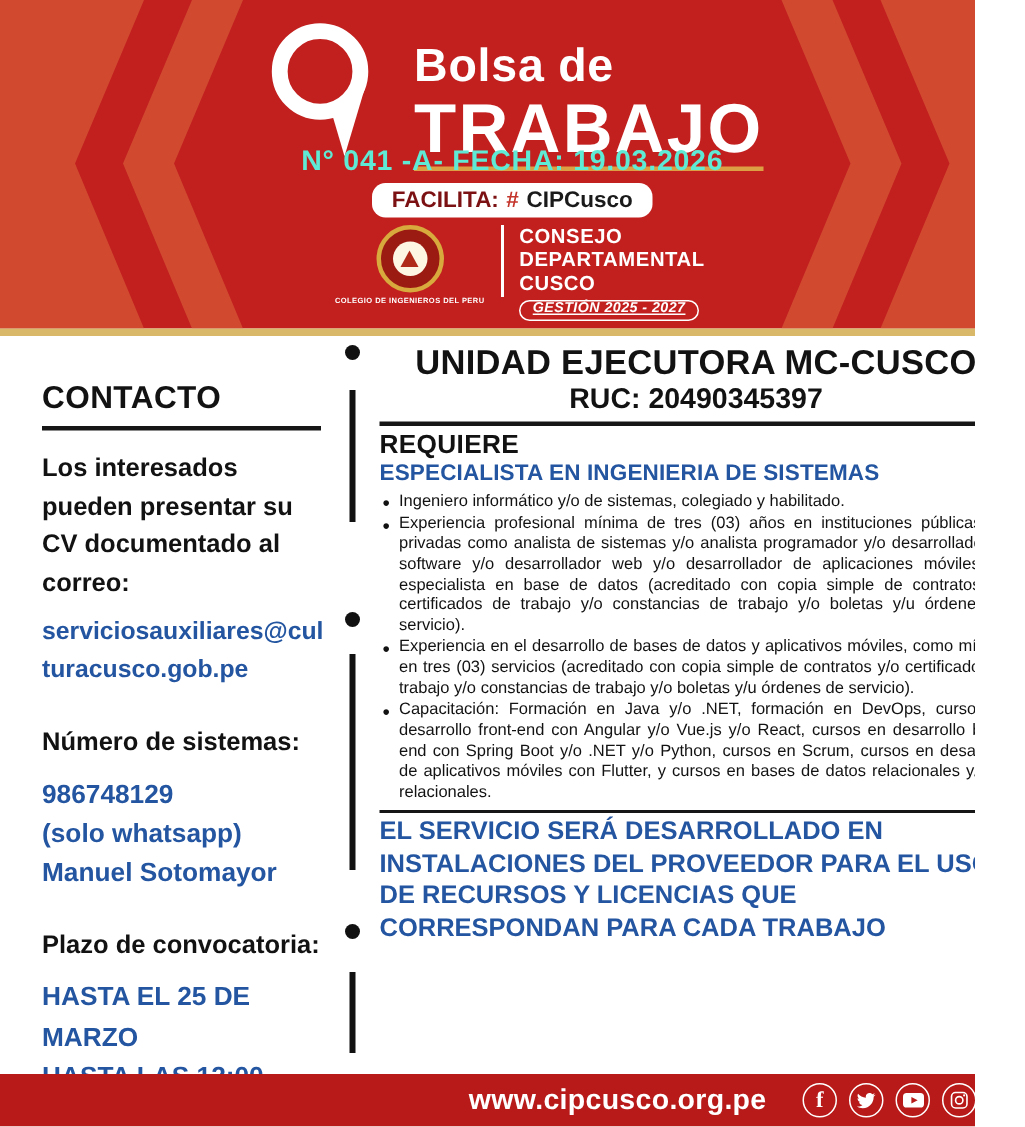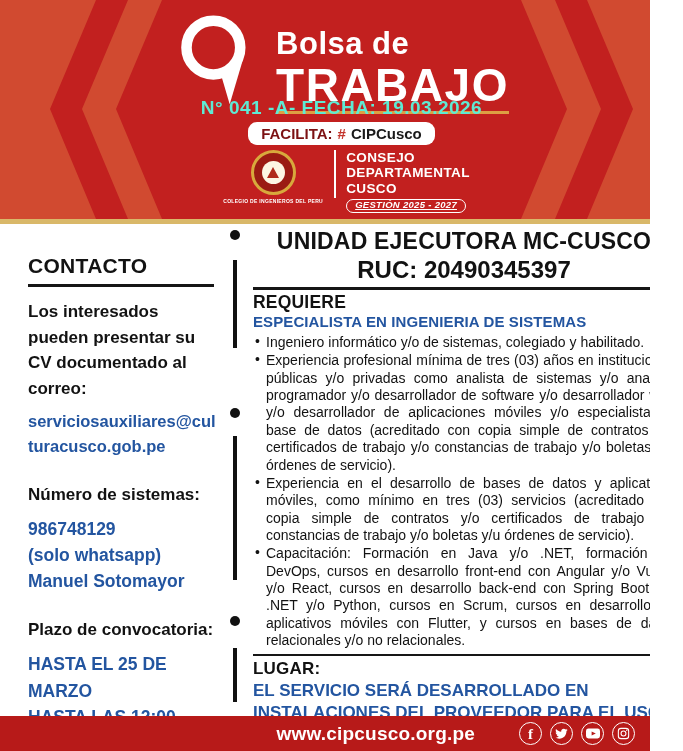--- a/index.html
+++ b/index.html
@@ -46,33 +46,33 @@
   .contact-label{margin-top:26px;font-size:17px;font-weight:700;}
   .contact-blue{margin-top:11px;font-size:17.5px;font-weight:700;line-height:1.5;color:var(--blue,#2355a0);}
 
   .divider{position:absolute;left:229px;top:0;width:12px;height:492px;}
   .divider .dot{position:absolute;left:1px;width:10px;height:10px;border-radius:50%;background:#111;}
   .divider .seg{position:absolute;left:4px;width:3.5px;background:#111;}
   .d1{top:6px;} .s1{top:36px;height:88px;} .d2{top:184px;} .s2{top:212px;height:144px;} .d3{top:392px;} .s3{top:424px;height:54px;}
 
   .job{position:absolute;left:253px;top:4px;width:422px;color:var(--ink,#121212);}
   .job-entity{font-size:23px;font-weight:700;text-align:center;letter-spacing:.2px;}
-  .job-ruc{font-size:24px;font-weight:700;text-align:center;margin-top:1px;}
+  .job-ruc{font-size:19px;font-weight:700;text-align:center;margin-top:1px;}
   .hr-strong{height:3px;background:#161616;margin-top:3px;}
   .hr-thin{height:2px;background:#161616;margin-top:5px;}
   .job-requiere{font-size:17.5px;font-weight:700;margin-top:2px;letter-spacing:.2px;}
   .job-position{font-size:15px;font-weight:700;color:var(--blue,#2355a0);letter-spacing:.1px;}
   .req-list{list-style:none;margin-top:4px;padding-left:13px;}
-  .req-list li{position:relative;font-size:14px;line-height:1.24;text-align:justify;margin-bottom:1px;}
+  .req-list li{position:relative;font-size:11px;line-height:1.24;text-align:justify;margin-bottom:1px;}
   .req-list li::before{content:"•";position:absolute;left:-11px;top:-1px;font-size:14px;}
   .job-lugar{font-size:17px;font-weight:700;margin-top:3px;letter-spacing:.2px;}
   .job-lugar-text{font-size:17px;font-weight:700;line-height:1.26;color:var(--blue,#2355a0);margin-top:1px;}
 
   
-  .footer{position:absolute;top:716px;left:0;width:683px;height:35px;background:var(--footer-red,#b71a19);display:flex;align-items:center;justify-content:flex-end;padding-right:48px;gap:44px;}
+  .footer{position:absolute;top:716px;left:0;width:683px;height:35px;background:var(--footer-red,#b71a19);display:flex;align-items:center;justify-content:flex-end;padding-right:32px;gap:24px;}
   .website{color:#fff;font-size:19px;font-weight:700;letter-spacing:.2px;}
   .social{display:flex;gap:8px;align-items:center;}
   .sicon{width:23px;height:23px;border:1.6px solid #fff;border-radius:50%;display:flex;align-items:center;justify-content:center;cursor:pointer;}
   .f-glyph{color:#fff;font-family:"Liberation Serif",serif;font-weight:700;font-size:15px;line-height:1;margin-top:1px;}
 </style>
 </head>
 <body>
 
 <div class="page">
 
@@ -161,21 +161,20 @@
       <div class="hr-strong"></div>
       <div class="job-requiere">REQUIERE</div>
       <div class="job-position">ESPECIALISTA EN INGENIERIA DE SISTEMAS</div>
       <ul class="req-list">
           <li>Ingeniero informático y/o de sistemas, colegiado y habilitado.</li>
           <li>Experiencia profesional mínima de tres (03) años en instituciones públicas y/o privadas como analista de sistemas y/o analista programador y/o desarrollador de software y/o desarrollador web y/o desarrollador de aplicaciones móviles y/o especialista en base de datos (acreditado con copia simple de contratos y/o certificados de trabajo y/o constancias de trabajo y/o boletas y/u órdenes de servicio).</li>
           <li>Experiencia en el desarrollo de bases de datos y aplicativos móviles, como mínimo en tres (03) servicios (acreditado con copia simple de contratos y/o certificados de trabajo y/o constancias de trabajo y/o boletas y/u órdenes de servicio).</li>
           <li>Capacitación: Formación en Java y/o .NET, formación en DevOps, cursos en desarrollo front-end con Angular y/o Vue.js y/o React, cursos en desarrollo back-end con Spring Boot y/o .NET y/o Python, cursos en Scrum, cursos en desarrollo de aplicativos móviles con Flutter, y cursos en bases de datos relacionales y/o no relacionales.</li>
         </ul>
       <div class="hr-thin"></div>
-      <div class="job-lugar">LUGAR:</div>
       <div class="job-lugar-text">EL SERVICIO SERÁ DESARROLLADO EN INSTALACIONES DEL PROVEEDOR PARA EL USO DE RECURSOS Y LICENCIAS QUE CORRESPONDAN PARA CADA TRABAJO</div>
     </section>
   </main>
 
   <footer class="footer">
     <span class="website">www.cipcusco.org.pe</span>
     <div class="social">
       <span class="sicon">
           <span class="f-glyph">f</span>
         </span>

